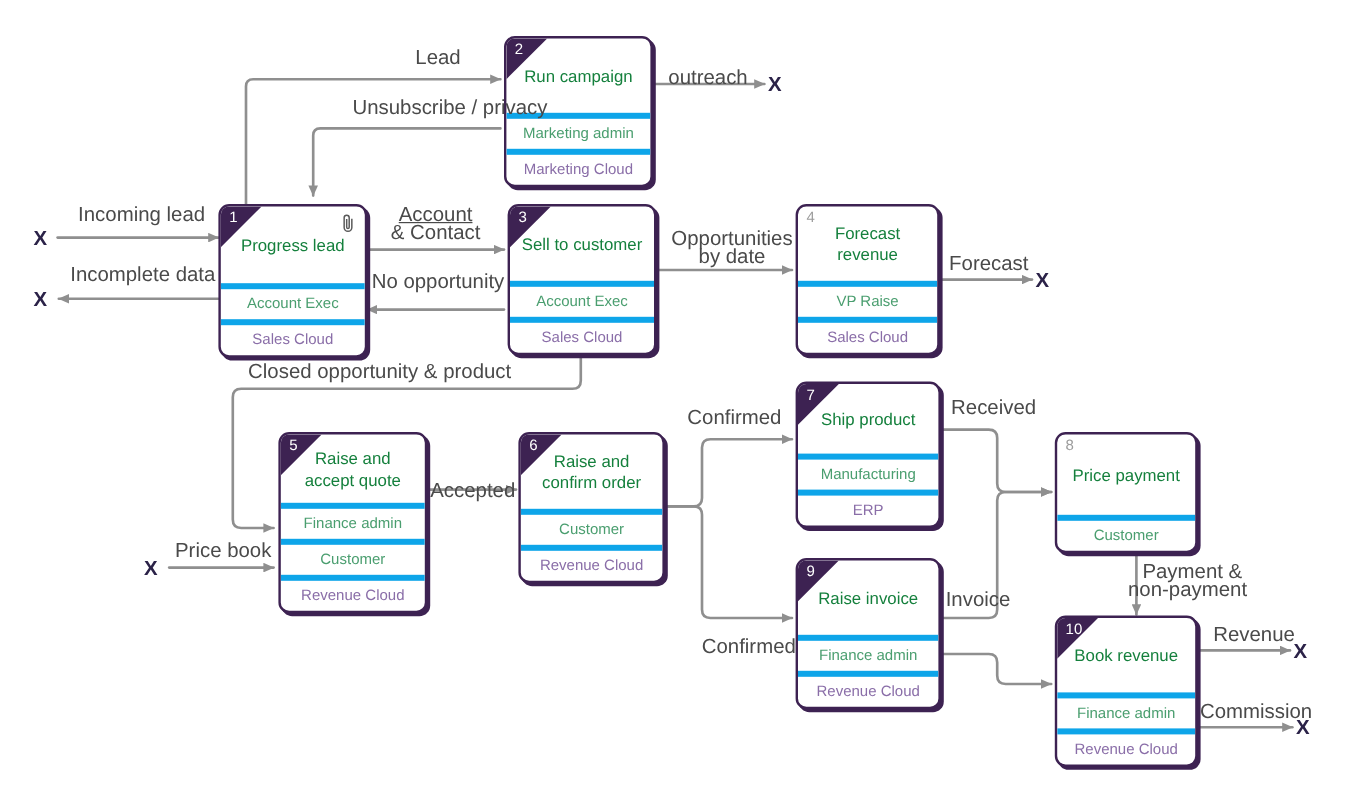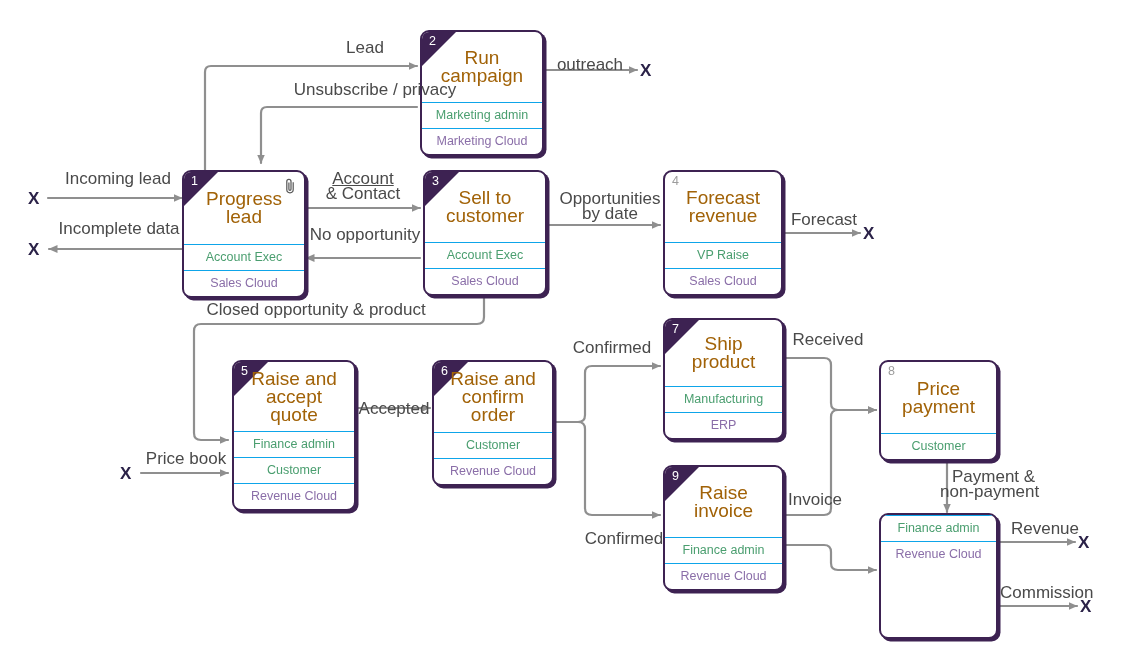--- a/index.html
+++ b/index.html
@@ -43,38 +43,38 @@
   .num{
     position:absolute;left:7px;top:2px;
     font-size:12.5px;
     line-height:14px;
     color:#ffffff;
     z-index:3;
   }
   .num.plain{color:#9c9c9c;}
   .title{
     position:relative;z-index:2;
-    font-size:19px;
+    font-size:14px;
     line-height:18px;
-    color:#a16207;
+    color:#15803d;
     padding:0 8px;
     width:100%;
   }
   .clip{
     position:absolute;right:7px;top:5px;z-index:4;
     width:14px;height:18px;
     color:#555;
   }
   .lane{
     flex:0 0 auto;
     height:25px;
     line-height:25px;
     text-align:center;
     font-size:12.5px;
-    border-top:1px solid #0ea5e9;
+    border-top:5px solid #0ea5e9;
     white-space:nowrap;
   }
   .lane.role{color:#4a9e6f;}
   .lane.sys{color:#8a6ea8;}
 
   
   .elabel{
     position:absolute;
     font-size:17px;
     line-height:16px;
@@ -235,36 +235,41 @@
     <div class="node-head">
       <span class="corner"></span>
       <span class="num">9</span>
       <span class="title">Raise invoice</span>
     </div>
     <div class="lane role">Finance admin</div>
     <div class="lane sys">Revenue Cloud</div>
   </div>
 
   <div class="node" id="n10" style="left:879px;top:513px;width:119px;height:126px;">
+    <div class="node-head">
+      <span class="corner"></span>
+      <span class="num">10</span>
+      <span class="title">Book revenue</span>
+    </div>
     <div class="lane role">Finance admin</div>
     <div class="lane sys">Revenue Cloud</div>
   </div>
 
   <div class="elabel" style="left:48px;top:171px;width:140px;">Incoming lead</div>
   <div class="elabel" style="left:44px;top:221px;width:150px;">Incomplete data</div>
   <div class="elabel" style="left:315px;top:40px;width:100px;">Lead</div>
   <div class="elabel" style="left:265px;top:82px;width:220px;">Unsubscribe / privacy</div>
   <div class="elabel" style="left:545px;top:57px;width:90px;">outreach</div>
   <div class="elabel" style="left:313px;top:171px;width:100px;text-decoration:underline;">Account</div>
   <div class="elabel" style="left:313px;top:186px;width:100px;">&amp; Contact</div>
   <div class="elabel" style="left:303px;top:227px;width:124px;">No opportunity</div>
   <div class="elabel" style="left:553px;top:191px;width:114px;">Opportunities</div>
   <div class="elabel" style="left:553px;top:206px;width:114px;">by date</div>
   <div class="elabel" style="left:782px;top:212px;width:84px;">Forecast</div>
-  <div class="elabel" style="left:196px;top:302px;width:240px;text-align:center;">Closed opportunity &amp; product</div>
+  <div class="elabel" style="left:186px;top:302px;width:240px;text-align:right;">Closed opportunity &amp; product</div>
   <div class="elabel" style="left:140px;top:451px;width:92px;">Price book</div>
   <div class="elabel" style="left:358px;top:401px;width:72px;">Accepted</div>
   <div class="elabel" style="left:566px;top:340px;width:92px;">Confirmed</div>
   <div class="elabel" style="left:578px;top:531px;width:92px;">Confirmed</div>
   <div class="elabel" style="left:790px;top:332px;width:76px;">Received</div>
   <div class="elabel" style="left:784px;top:492px;width:62px;">Invoice</div>
   <div class="elabel" style="left:952px;top:469px;width:96px;text-align:left;">Payment &amp;</div>
   <div class="elabel" style="left:940px;top:484px;width:112px;text-align:left;">non-payment</div>
   <div class="elabel" style="left:1006px;top:521px;width:78px;">Revenue</div>
   <div class="elabel" style="left:1000px;top:585px;width:92px;">Commission</div>

